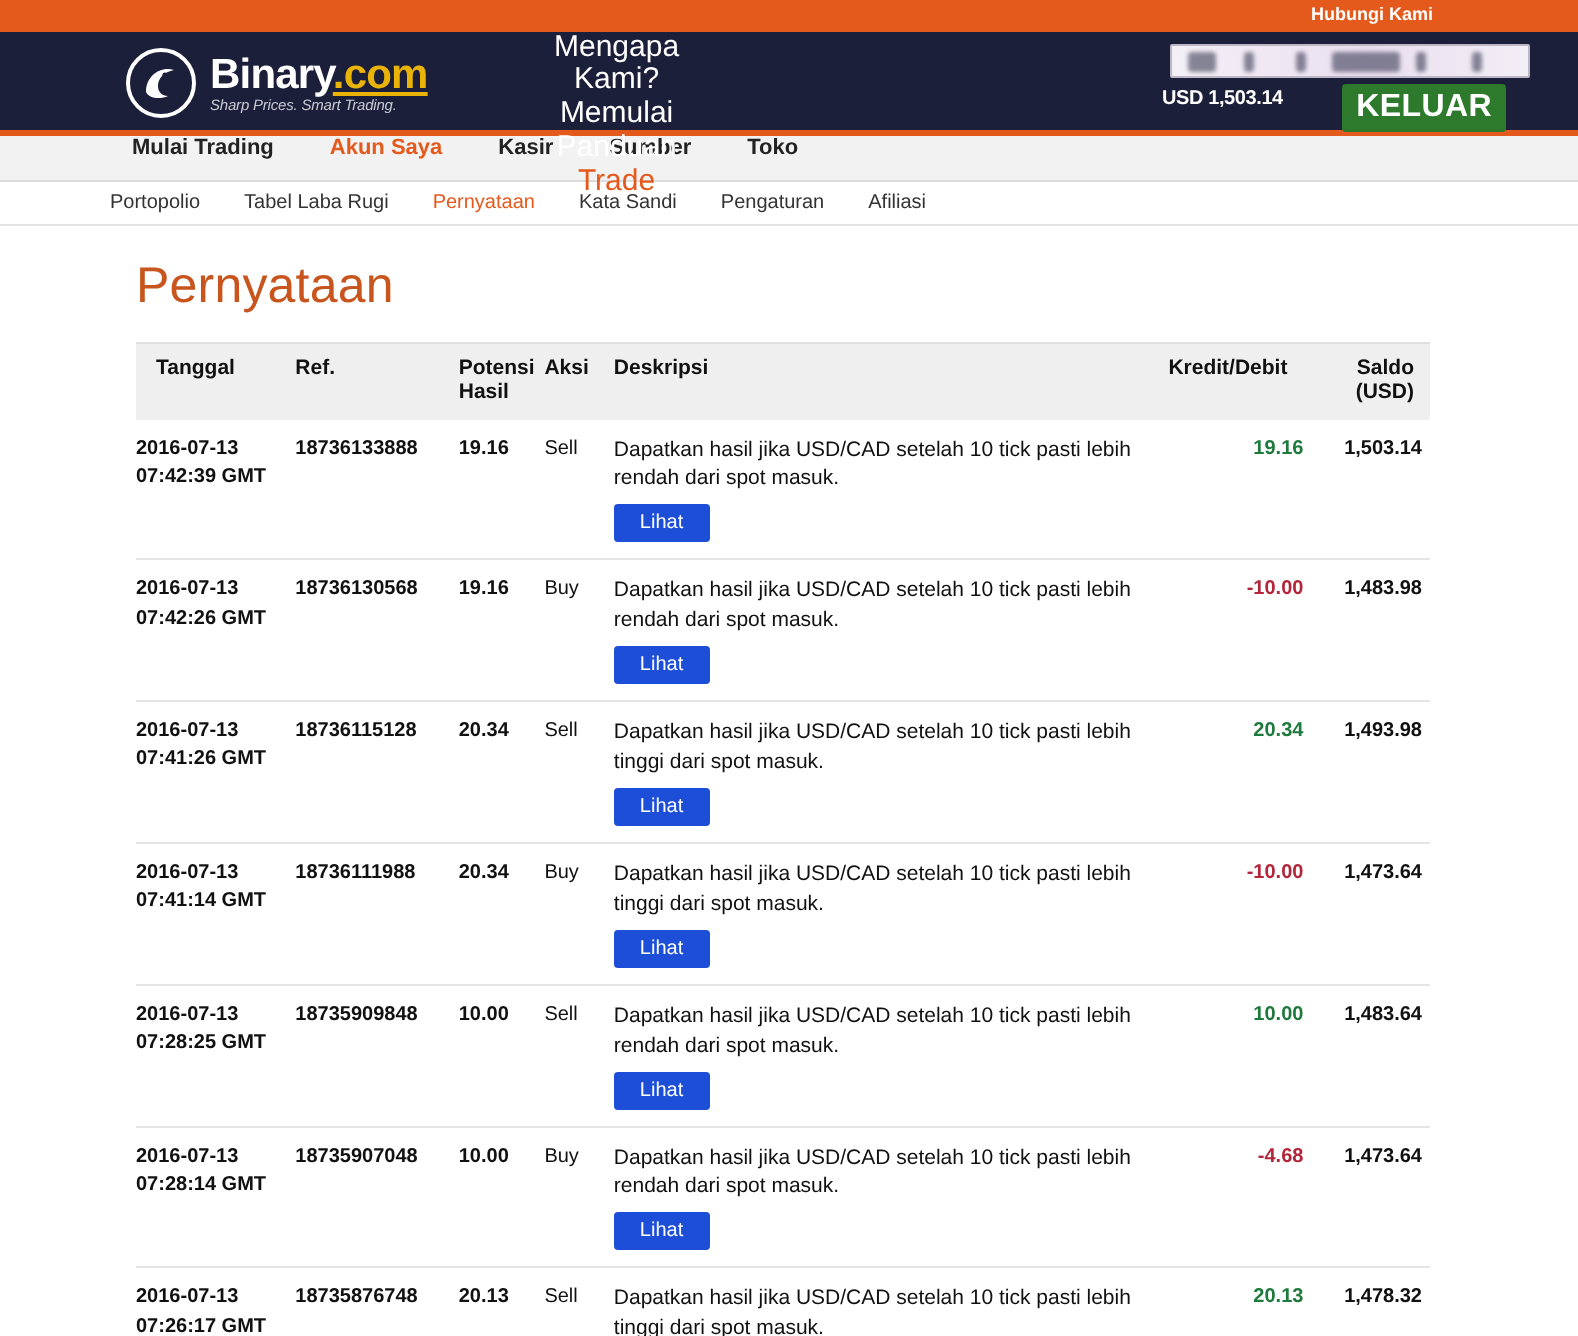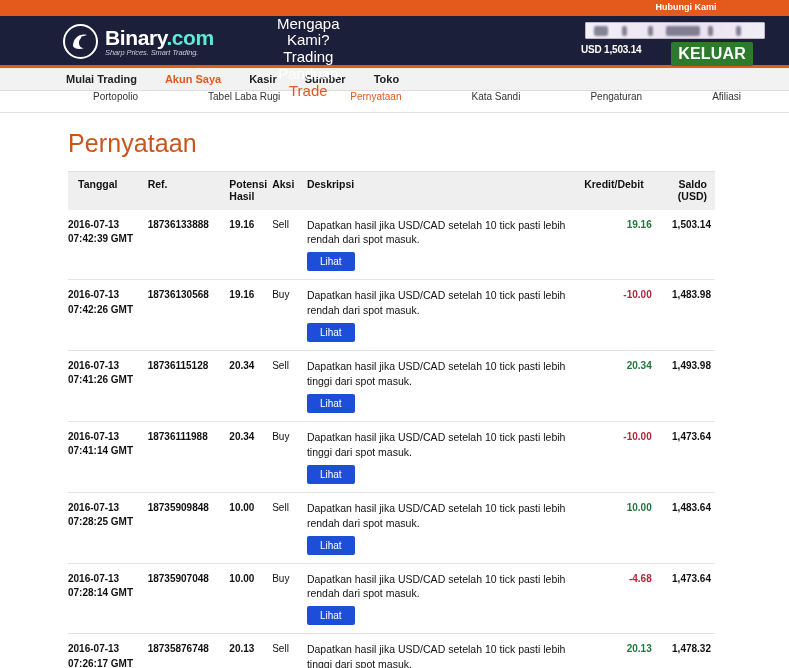--- a/index.html
+++ b/index.html
@@ -46,21 +46,21 @@
     width:35px; height:35px; border-radius:50%;
     border:2px solid #ffffff;
     background:#1c1f39;
     position:relative; flex:none;
   }
   .logo-mark svg{ position:absolute; left:4px; top:4px; }
   .logo-text{ line-height:1; }
   .logo-name{
     font-size:21px; font-weight:bold; color:#ffffff; letter-spacing:-0.4px;
   }
-  .logo-name .dotcom{ color:#5eead4; }
+  .logo-name .dotcom{ color:#eab308;text-decoration:underline; }
   .logo-tag{
     font-size:7.5px; font-style:italic; color:#c9cbd6;
     letter-spacing:-0.1px; margin-top:1px;
   }
 
   .nav-top{
     position:absolute; left:263px; top:0;
     height:51px; display:flex; align-items:center; gap:0;flex-direction:column;
   }
   .nav-top a{
@@ -100,35 +100,34 @@
     background:#2d7a2d; color:#ffffff;
     font-size:16px; font-weight:bold;
     padding:3px 7px; border:none; border-radius:2px;
     cursor:pointer; letter-spacing:0.2px;
   }
 
   
   .nav-main{
     height:23px; background:#f2f2f2;
     border-bottom:1px solid #dcdcdc;
-    display:flex; align-items:center;
+    display:flex; align-items:flex-start;
     padding-left:52px;
   }
   .nav-main a{
     color:#222222; font-size:11px; font-weight:bold;
     text-decoration:none; padding:0 14px; white-space:nowrap;
   }
   .nav-main a.active{ color:#e4591c; }
 
   .nav-sub{
     height:22px; background:#ffffff;
     border-bottom:1px solid #e2e2e2;
-    display:flex; 
-    padding-left:82px;
-    gap:48px;
+    display:flex; align-items:center;
+    padding-left:44px;
   }
   .nav-sub a{
     color:#333333; font-size:10px;
     text-decoration:none; padding:0 11px; white-space:nowrap;
   }
   .nav-sub a.active{ color:#e4591c; }
 
   
   .content{ padding:16px 0 0 68px; }
   .page-title{
@@ -202,21 +201,21 @@
       </svg>
     </div>
     <div class="logo-text">
       <div class="logo-name"><span>Binary</span><span class="dotcom">.com</span></div>
       <div class="logo-tag">Sharp Prices. Smart Trading.</div>
     </div>
   </div>
 
   <div class="nav-top">
     <a href="#" class="two-line">Mengapa<br>Kami?</a>
-    <a href="#">Trading</a>
+    <a href="#">Memulai</a>
     <a href="#">Panduan</a>
     <a href="#" class="active">Trade</a>
   </div>
 
   <div class="account-box">
     <div class="account-selector">
       <span class="blur-chunk" style="left:8px;  width:14px;"></span>
       <span class="blur-chunk" style="left:36px; width:5px;"></span>
       <span class="blur-chunk" style="left:62px; width:5px;"></span>
       <span class="blur-chunk" style="left:80px; width:34px;"></span>

